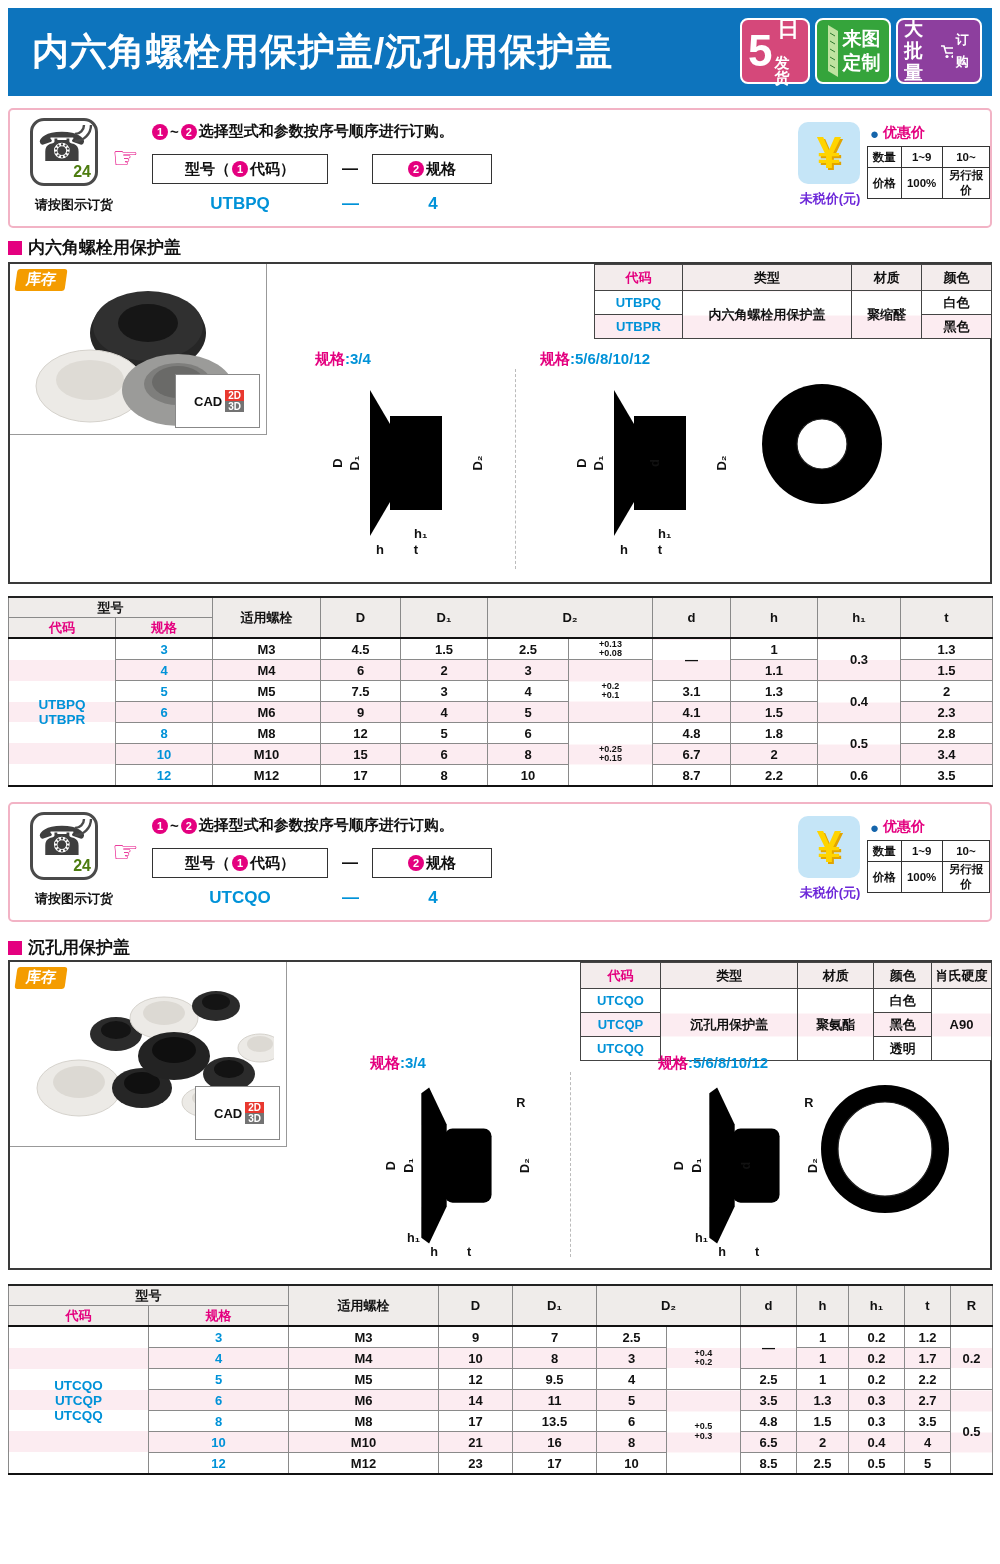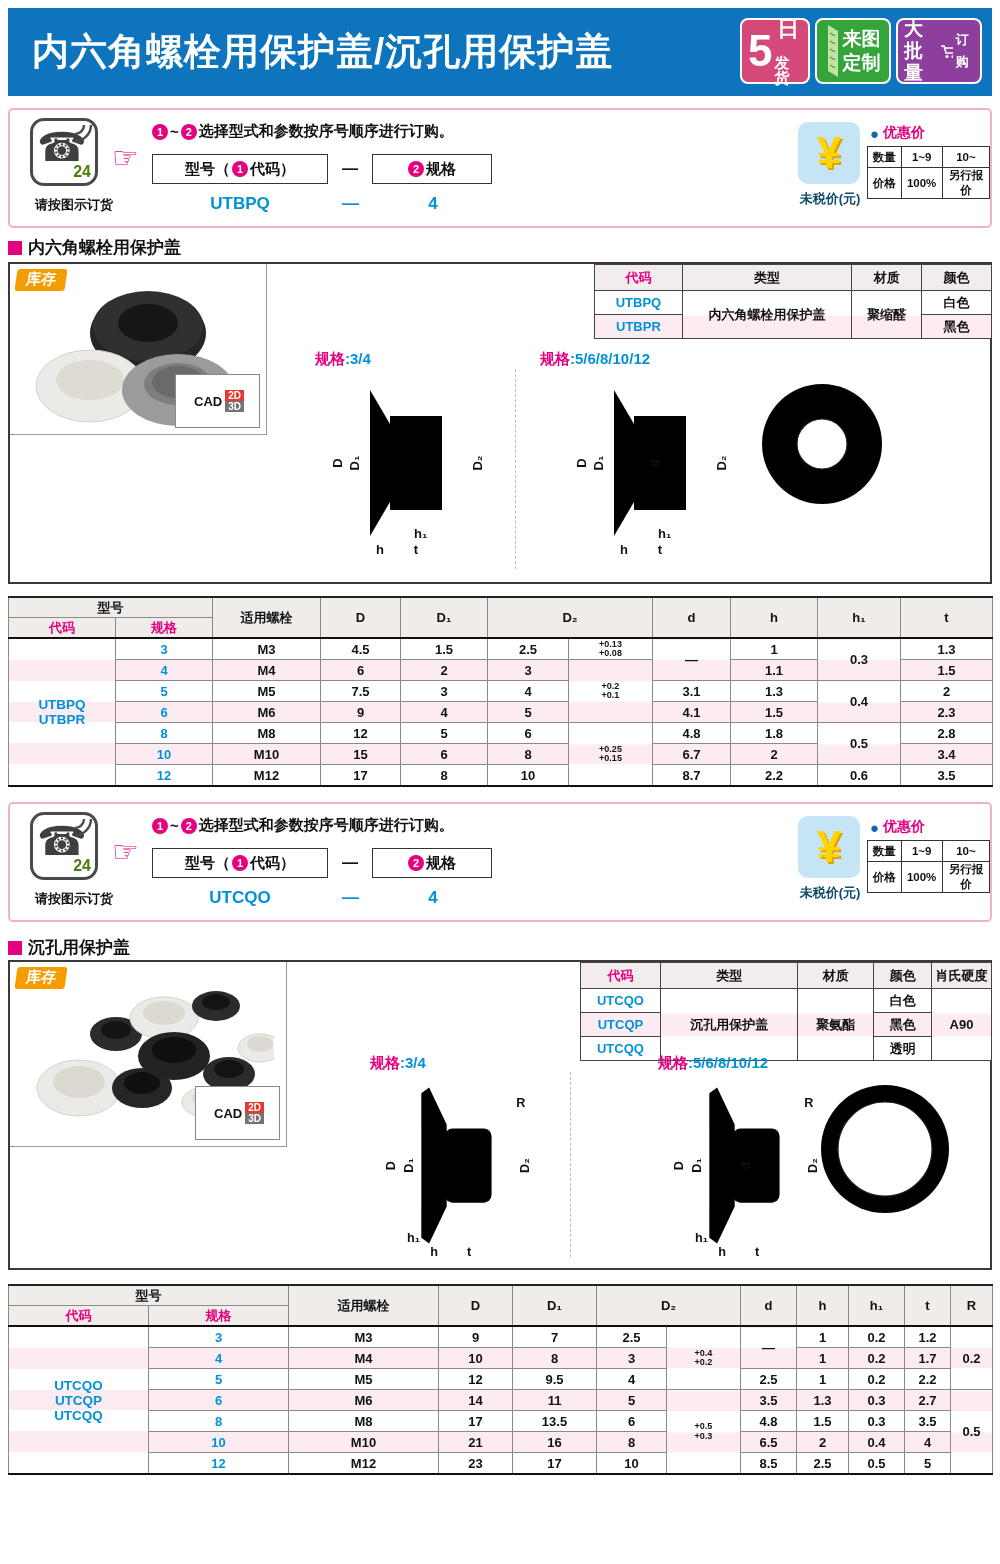--- a/index.html
+++ b/index.html
@@ -37,21 +37,21 @@
   .mbox{height:30px;border:1px solid #333;display:flex;align-items:center;justify-content:center;font-size:15px;font-weight:bold;gap:2px;box-sizing:border-box;}
   .mbox1{width:176px;}
   .mbox2{width:120px;}
   .mdash{margin:0 14px;font-weight:bold;font-size:16px;}
   .valrow{position:absolute;left:142px;top:84px;display:flex;align-items:center;color:#0092d8;font-weight:bold;font-size:17px;}
   .valrow .v1{width:176px;text-align:center;}
   .valrow .vd{margin:0 14px;}
   .valrow .v2{width:120px;text-align:center;}
   .ytile{position:absolute;left:788px;top:12px;width:62px;height:62px;background:#c5e5f7;border-radius:10px;display:flex;align-items:center;justify-content:center;}
   .ytile span{font-size:44px;font-weight:bold;color:#ffd400;text-shadow:2px 2px 0 #e2a400;}
-  .ycap{position:absolute;left:770px;top:80px;width:100px;text-align:center;color:#0c4a6e;font-weight:bold;font-size:13px;}
+  .ycap{position:absolute;left:770px;top:80px;width:100px;text-align:center;color:#6d28d9;font-weight:bold;font-size:13px;}
   .ptitle{position:absolute;left:860px;top:14px;font-size:14px;font-weight:bold;color:#e4007f;display:flex;align-items:center;gap:4px;}
   .ptitle .bu{color:#1565ab;font-size:15px;}
   .ptable{position:absolute;left:857px;top:36px;border-collapse:collapse;}
   .ptable td{border:1px solid #333;font-size:11.5px;font-weight:bold;text-align:center;height:20px;padding:0 3px;}
 
   
   .shead{position:absolute;left:8px;display:flex;align-items:center;gap:6px;font-size:17px;font-weight:bold;}
   .sq{width:14px;height:14px;background:#e4007f;display:inline-block;}
 
   

